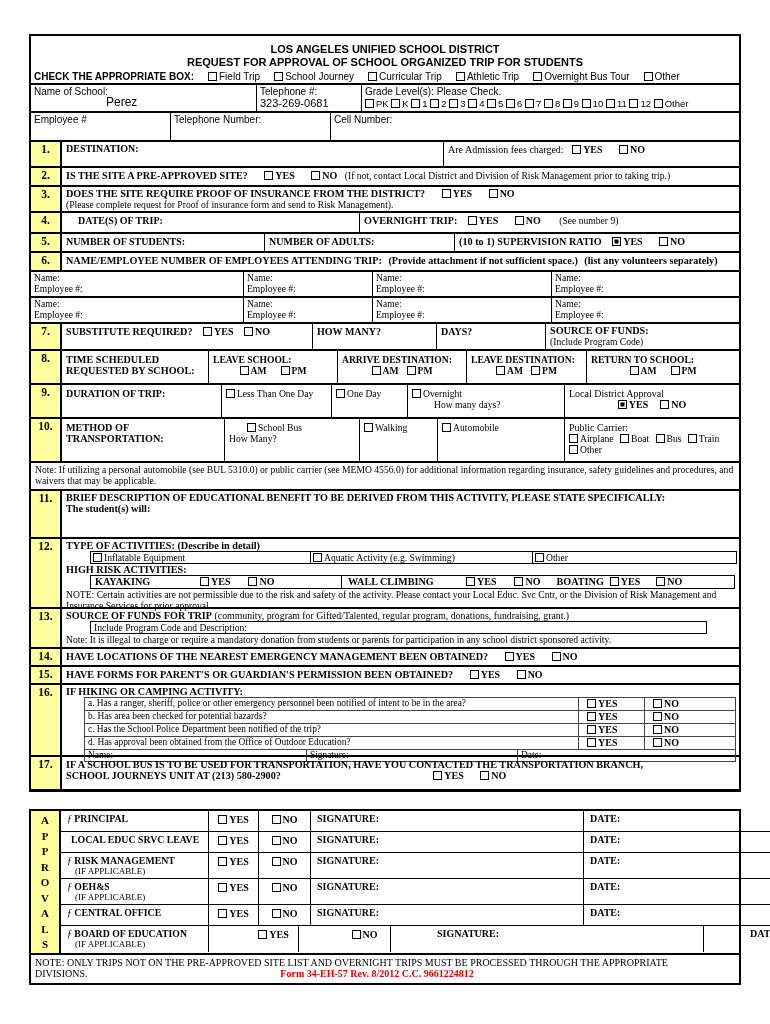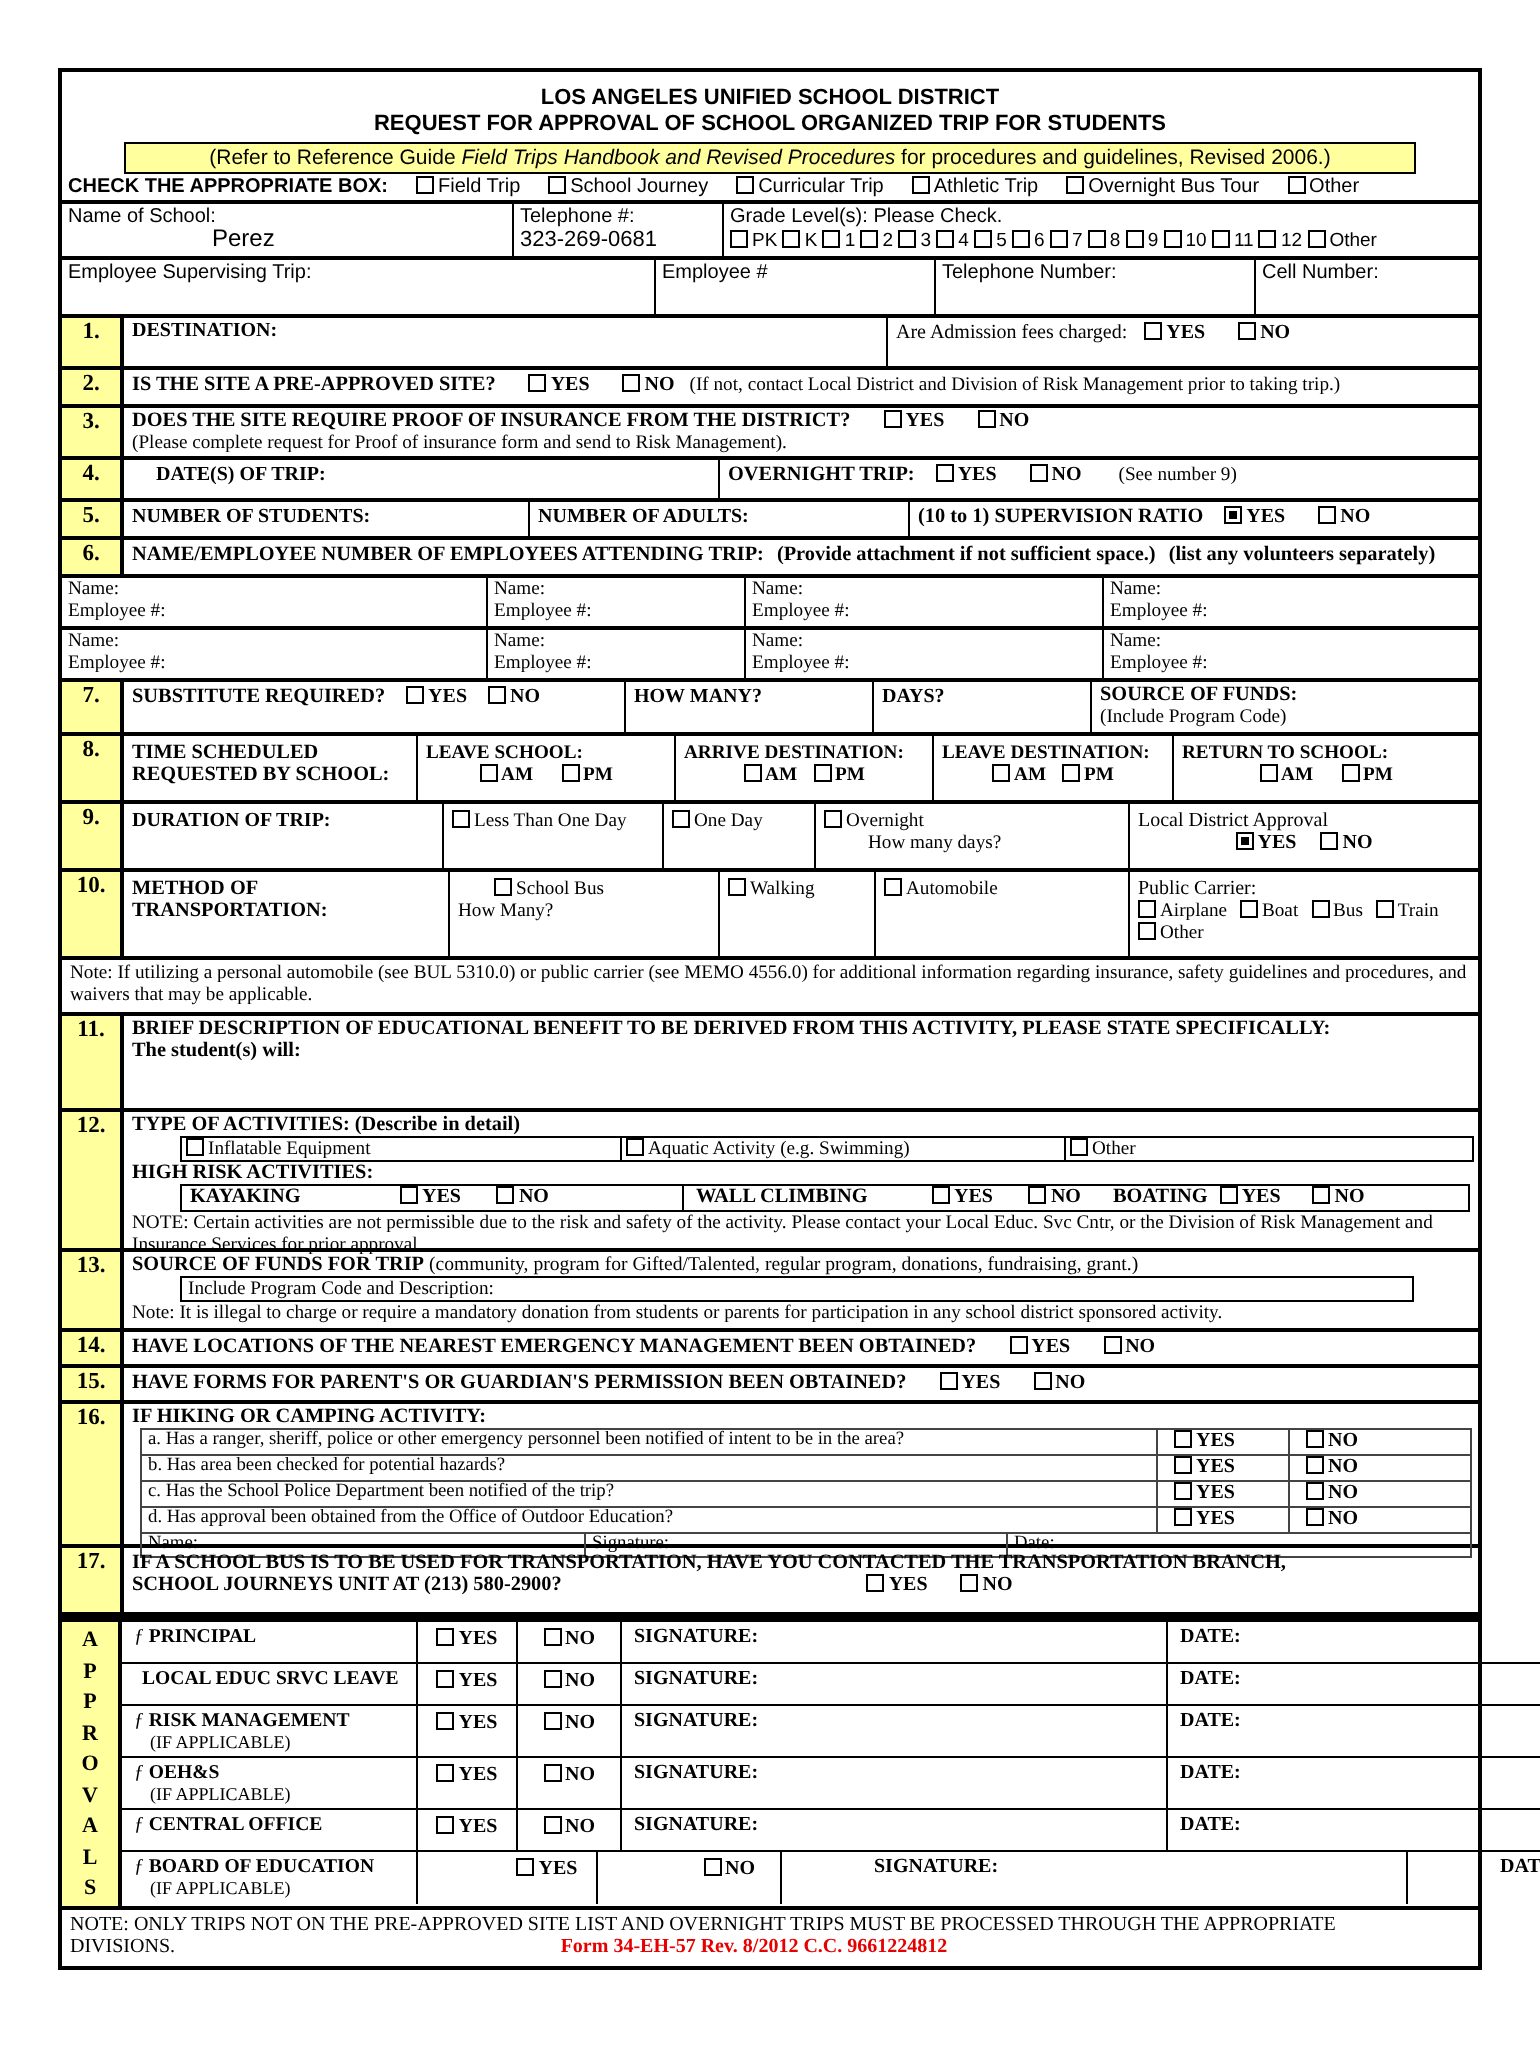--- a/index.html
+++ b/index.html
@@ -57,21 +57,20 @@
 </head>
 <body>
 
 <div class="mainbox">
 
   <div class="titles">
     <div>LOS ANGELES UNIFIED SCHOOL DISTRICT</div>
     <div>REQUEST FOR APPROVAL OF SCHOOL ORGANIZED TRIP FOR STUDENTS</div>
   </div>
 
-  <div class="banner"><span>(Refer to Reference Guide </span><span class="i">Field Trips Handbook and Revised Procedures</span><span> for procedures and guidelines, Revised 2006.)</span></div>
 
   <div class="checkrow">
     <span class="b">CHECK THE APPROPRIATE BOX:</span>
     <span class="opt"><span class="cb"></span><span>Field Trip</span></span>
     <span class="opt"><span class="cb"></span><span>School Journey</span></span>
     <span class="opt"><span class="cb"></span><span>Curricular Trip</span></span>
     <span class="opt"><span class="cb"></span><span>Athletic Trip</span></span>
     <span class="opt"><span class="cb"></span><span>Overnight Bus Tour</span></span>
     <span class="opt"><span class="cb"></span><span>Other</span></span>
   </div>
@@ -101,21 +100,20 @@
         <span class="opt"><span class="cb"></span><span>9</span></span>
         <span class="opt"><span class="cb"></span><span>10</span></span>
         <span class="opt"><span class="cb"></span><span>11</span></span>
         <span class="opt"><span class="cb"></span><span>12</span></span>
         <span class="opt"><span class="cb"></span><span>Other</span></span>
       </div>
     </div>
   </div>
 
   <div class="emprow">
-    <div class="brd" style="width:297px;"><span>Employee Supervising Trip:</span></div>
     <div class="brd" style="width:140px;"><span>Employee #</span></div>
     <div class="brd" style="width:160px;"><span>Telephone Number:</span></div>
     <div style="flex:1;"><span>Cell Number:</span></div>
   </div>
 
   <div class="nr" style="height:26px;">
     <div class="nm">1.</div>
     <div class="ct0" style="display:flex;">
       <div class="cell fl" style="flex:1;"><span>DESTINATION:</span></div>
       <div class="cell" style="width:296px; border-left:1px solid #000; padding-top:2px;">
@@ -369,21 +367,21 @@
       <span class="fl">HAVE FORMS FOR PARENT'S OR GUARDIAN'S PERMISSION BEEN OBTAINED?</span>
       <span class="yn sp"><span class="cb"></span><span>YES</span></span>
       <span class="yn sp"><span class="cb"></span><span>NO</span></span>
     </div>
   </div>
 
   <div class="nr" style="height:72px;">
     <div class="nm">16.</div>
     <div class="ct" style="padding-right:3px;">
       <div class="fl">IF HIKING OR CAMPING ACTIVITY:</div>
-      <div style="margin-left:4px;">
+      <div style="margin-left:18px;">
         <div class="h16sub">
           <div style="flex:1; padding-left:3px;">a.  Has a ranger, sheriff, police or other emergency personnel been notified of intent to be in the area?</div>
           <div class="yn" style="width:66px; border-left:1px solid #444; padding-left:8px;"><span class="cb"></span><span>YES</span></div>
           <div class="yn" style="width:91px; border-left:1px solid #444; padding-left:8px;"><span class="cb"></span><span>NO</span></div>
         </div>
         <div class="h16sub">
           <div style="flex:1; padding-left:3px;">b.  Has area been checked for potential hazards?</div>
           <div class="yn" style="width:66px; border-left:1px solid #444; padding-left:8px;"><span class="cb"></span><span>YES</span></div>
           <div class="yn" style="width:91px; border-left:1px solid #444; padding-left:8px;"><span class="cb"></span><span>NO</span></div>
         </div>

